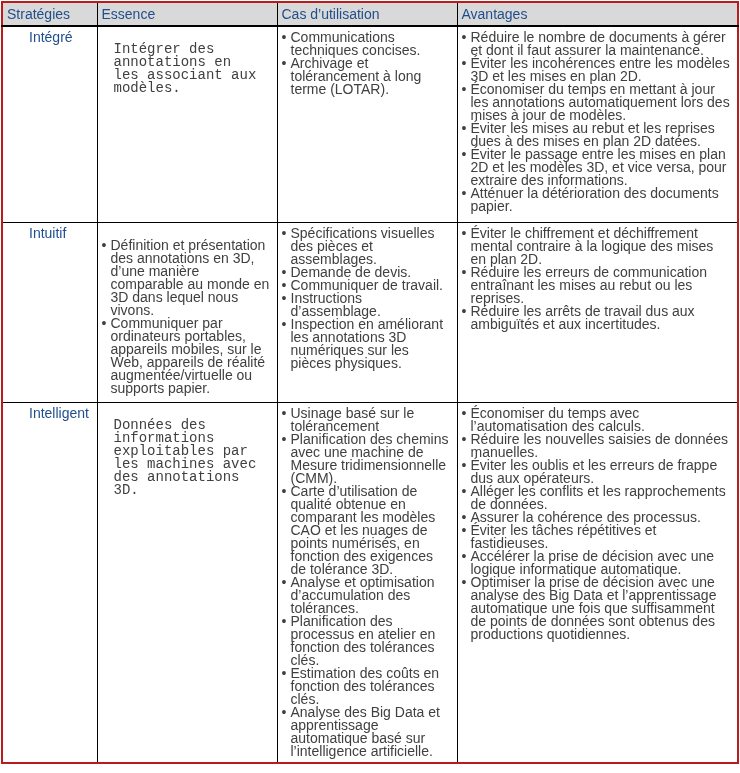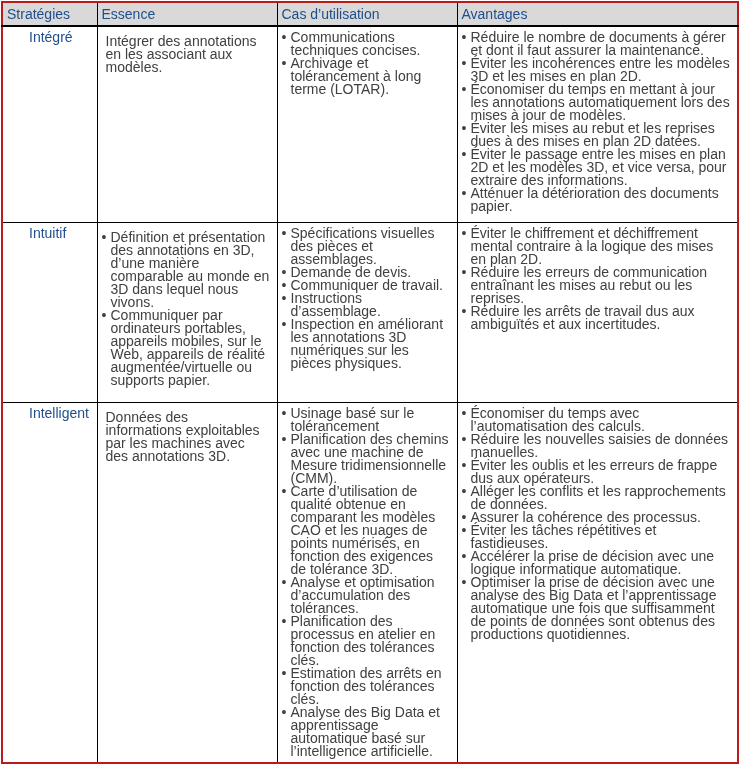--- a/index.html
+++ b/index.html
@@ -44,21 +44,21 @@
     color: #1f4e8c;
     font-weight: normal;
     vertical-align: middle;
     padding-top: 2px;
     padding-bottom: 2px;
   }
   td.strategy-cell {
     color: #1f4e8c;
     padding-left: 26px;
   }
-  .essence-text { margin: 4px; }
+  .essence-text { margin: 12px; font-family: Liberation Mono, monospace; }
   .bullet {
     display: flex;
     align-items: flex-start;
   }
   .bullet .marker {
     flex: 0 0 9px;
     text-align: left;
   }
   .bullet .btxt {
     flex: 1 1 auto;
@@ -216,21 +216,21 @@
               <div class="bullet">
                 <span class="marker">•</span>
                 <span class="btxt">Analyse et optimisation d’accumulation des tolérances.</span>
               </div>
               <div class="bullet">
                 <span class="marker">•</span>
                 <span class="btxt">Planification des processus en atelier en fonction des tolérances clés.</span>
               </div>
               <div class="bullet">
                 <span class="marker">•</span>
-                <span class="btxt">Estimation des arrêts en fonction des tolérances clés.</span>
+                <span class="btxt">Estimation des coûts en fonction des tolérances clés.</span>
               </div>
               <div class="bullet">
                 <span class="marker">•</span>
                 <span class="btxt">Analyse des Big Data et apprentissage automatique basé sur l’intelligence artificielle.</span>
               </div>
             </div>
         </td>
         <td>
           <div>
               <div class="bullet">

